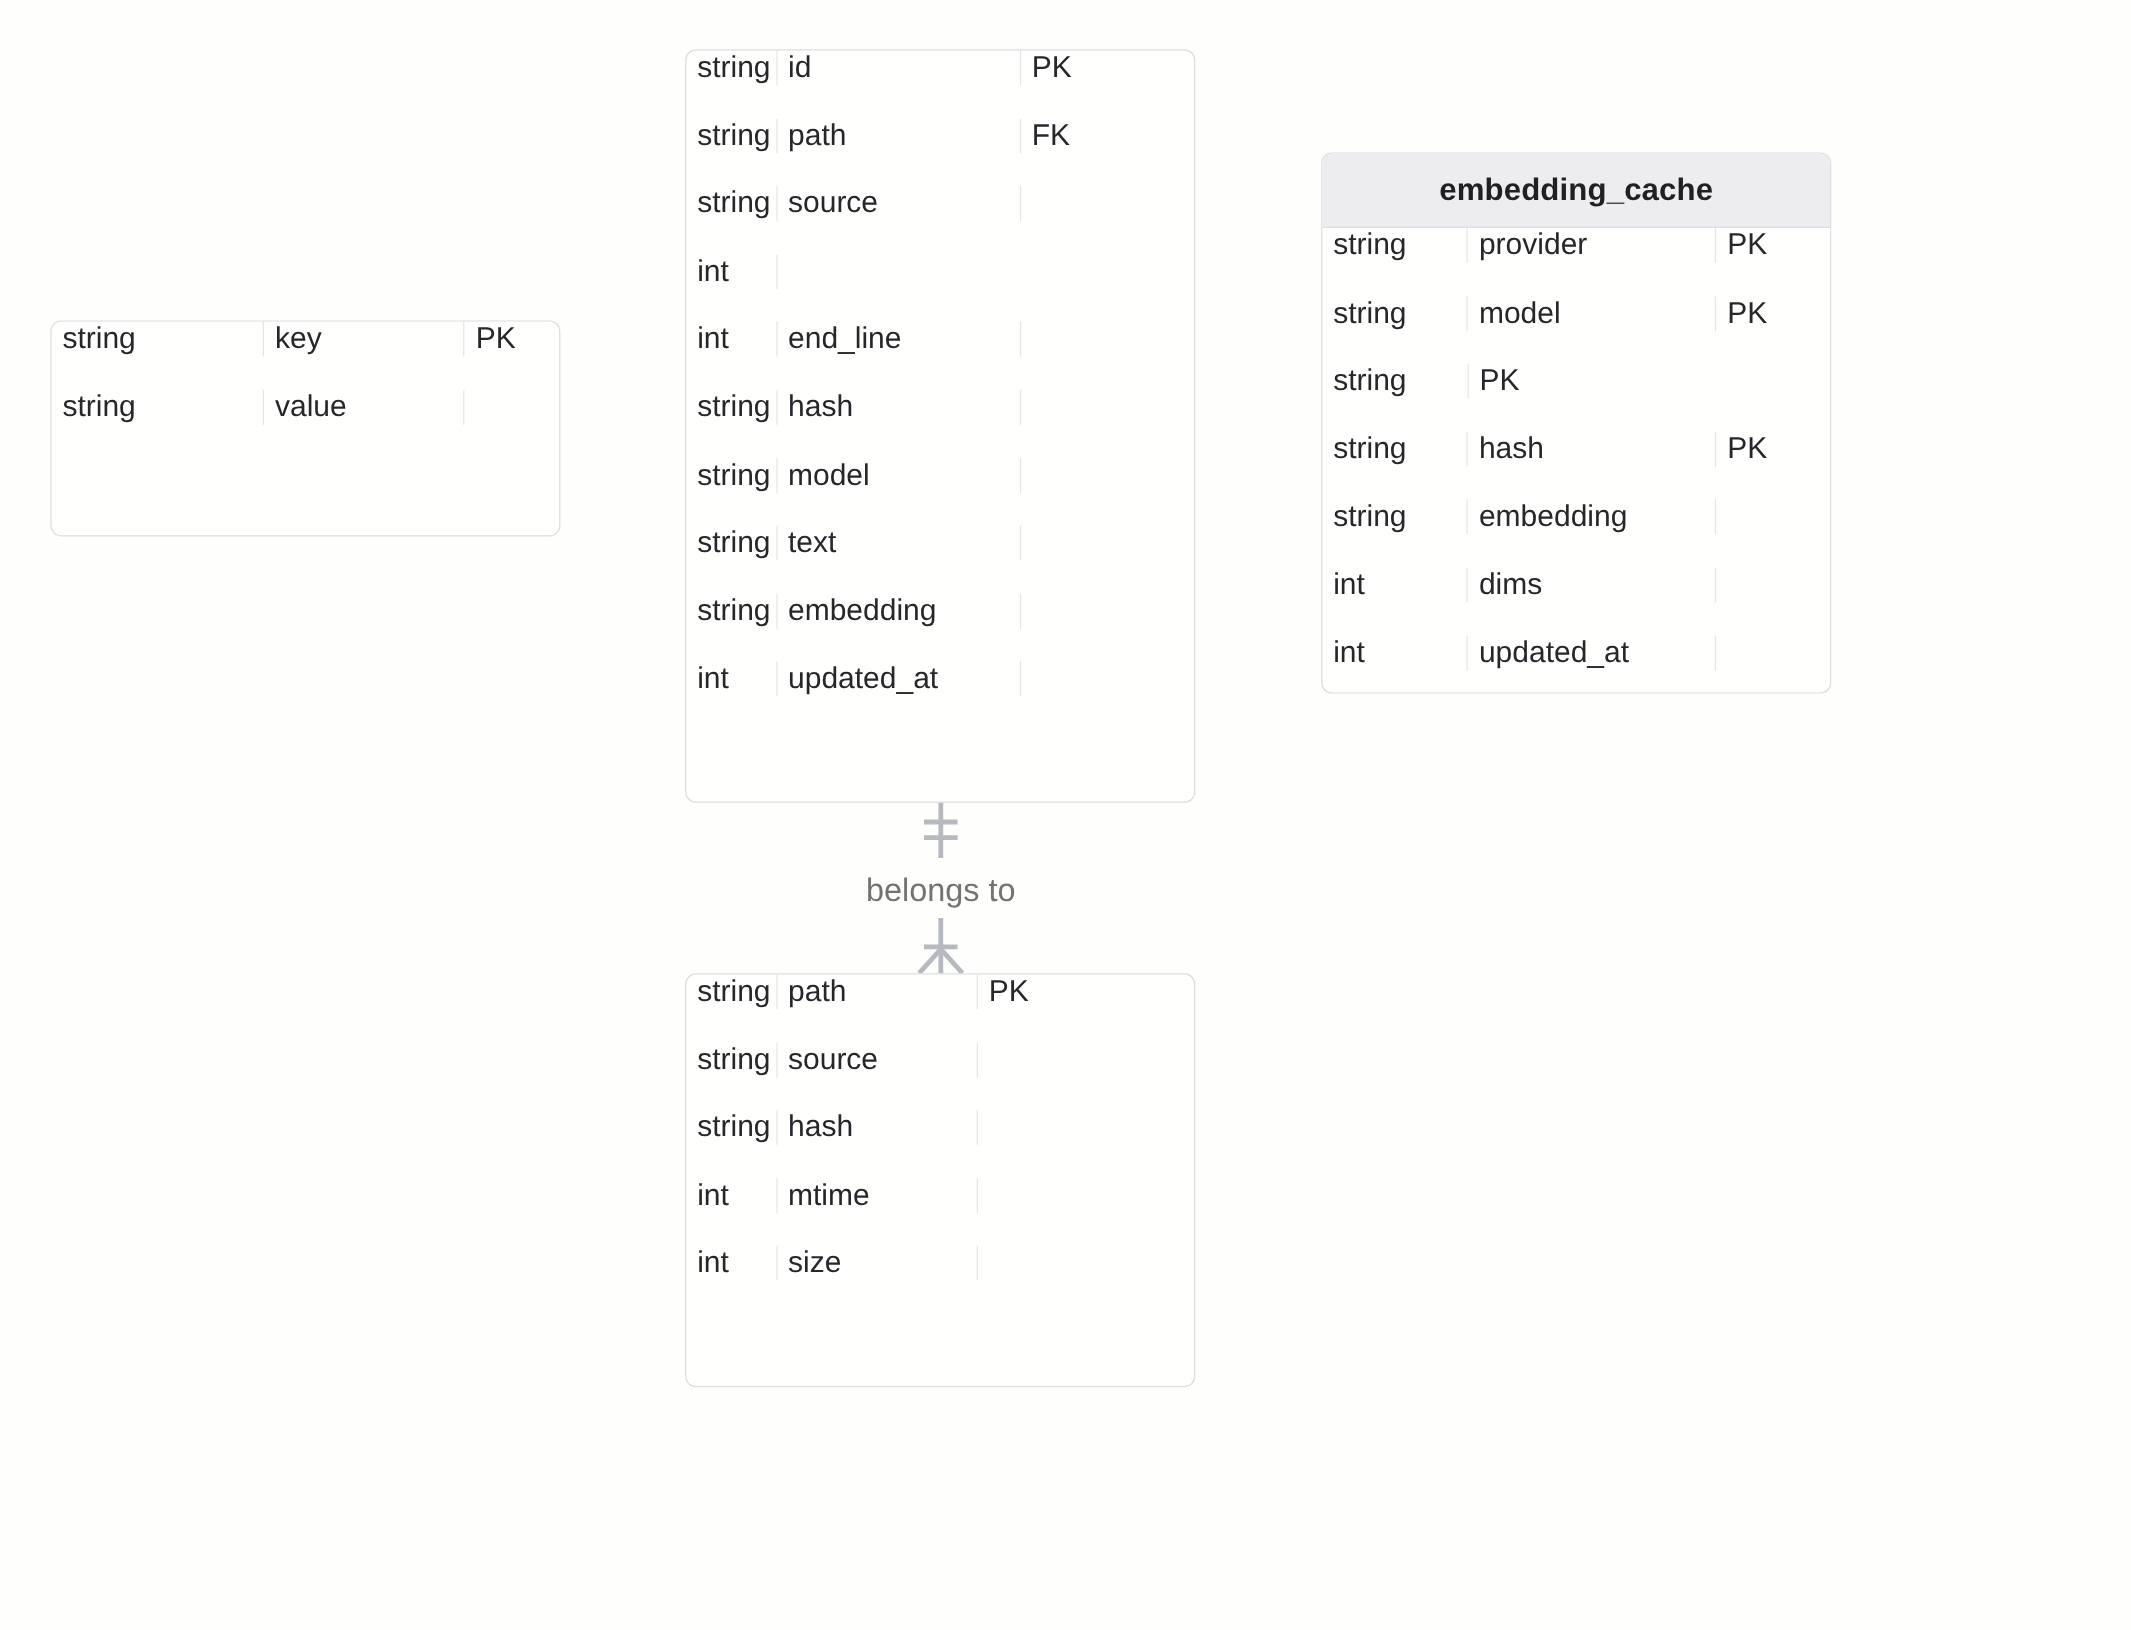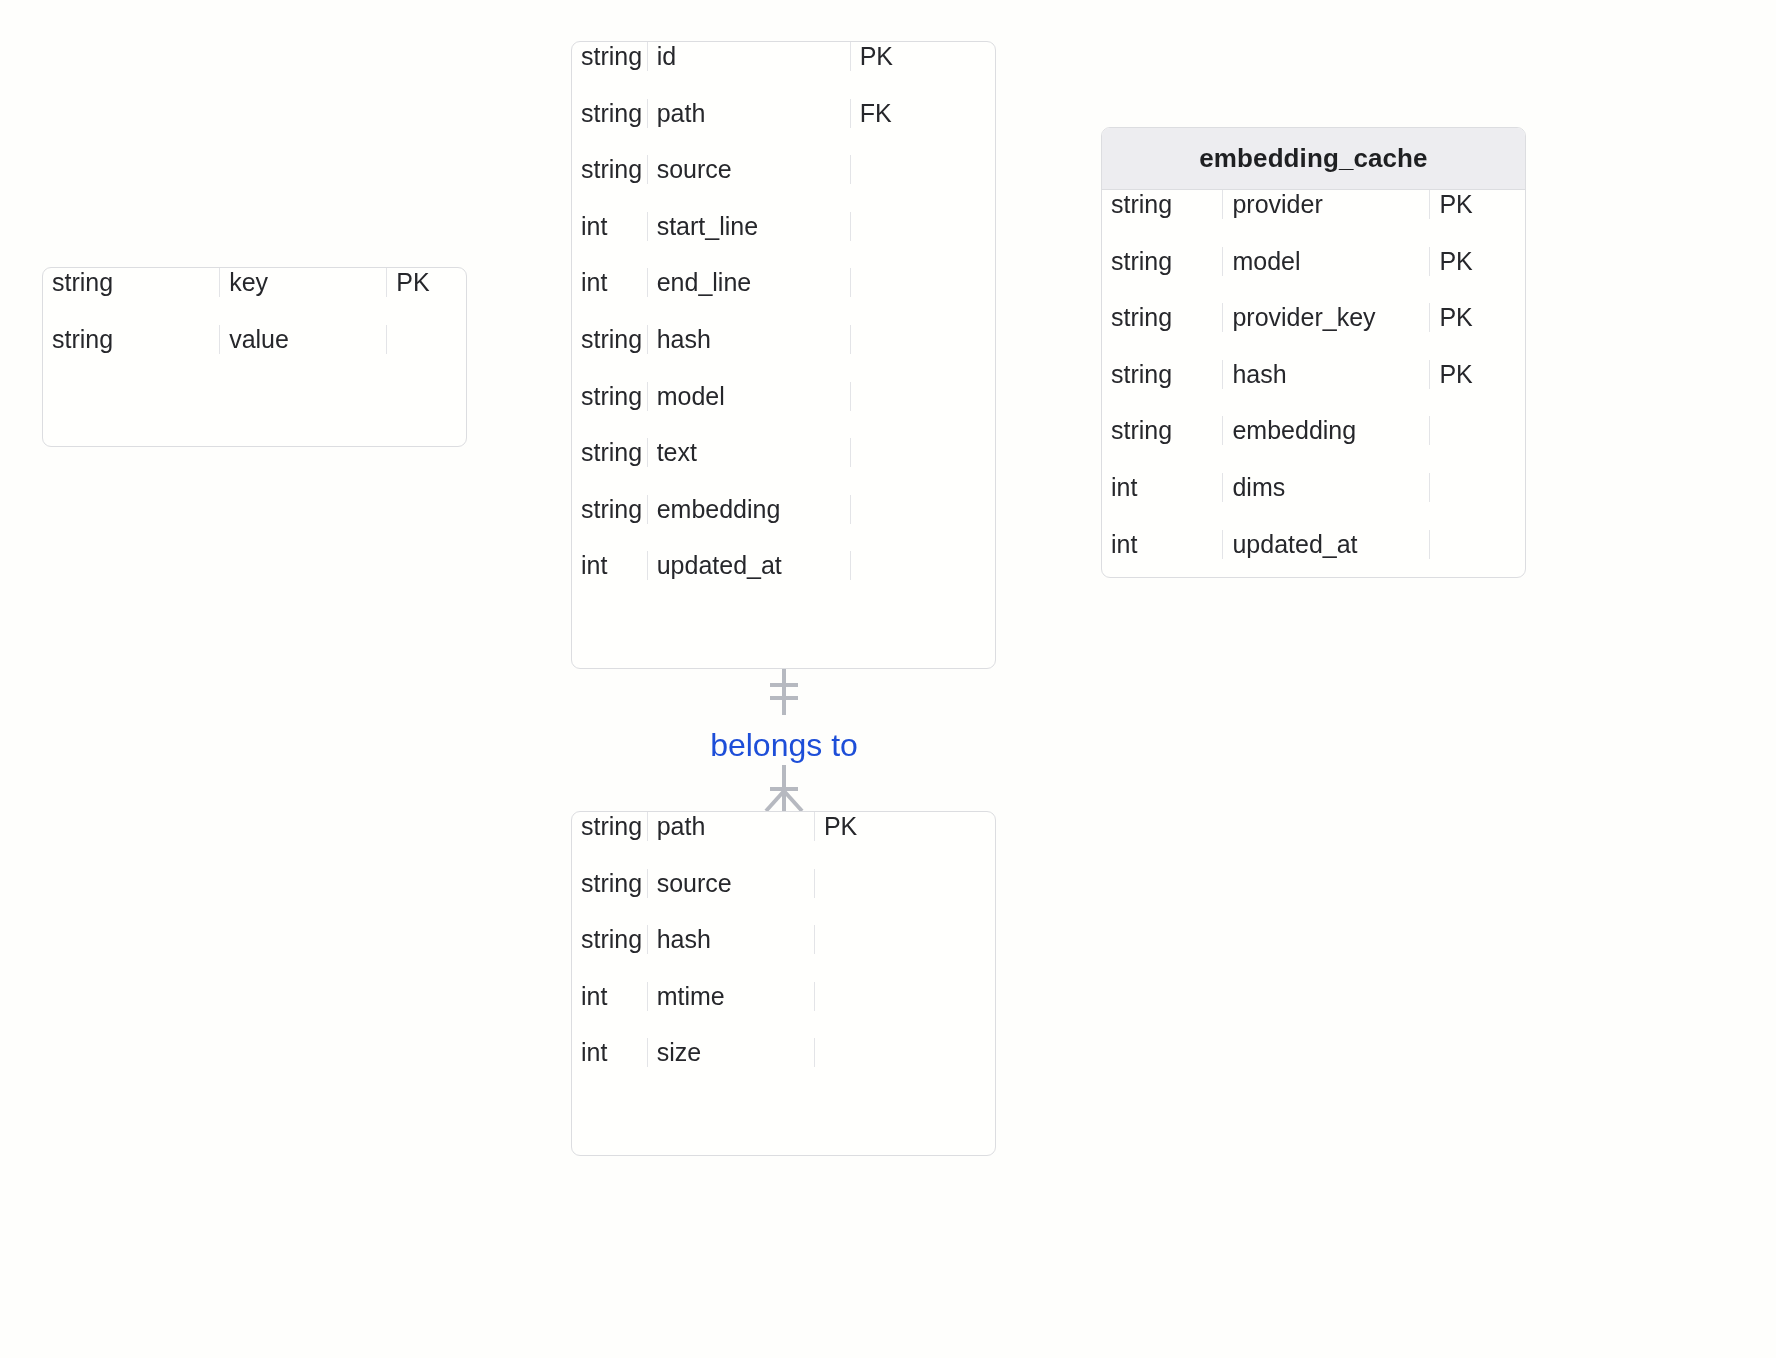--- a/index.html
+++ b/index.html
@@ -64,22 +64,22 @@
   .attr-cell.last {
     border-right: none;
   }
   .attr-type   { }
   .attr-name   { }
   .attr-key    { }
 
   
   .rel-label {
     position: absolute;
-    font-size: 32px;
-    color: #1d4ed8;
+    font-size: 27px;
+    color: #737373;
     white-space: nowrap;
     text-align: center;
   }
   .rel-svg {
     position: absolute;
     overflow: visible;
   }
   .rel-svg line, .rel-svg path {
     stroke: #b6b9c0;
     stroke-width: 4;
@@ -134,21 +134,20 @@
           <div class="attr-cell attr-name" style="width: 204px;">path</div>
           <div class="attr-cell attr-key last" style="width: 145px; flex: 1 1 auto;">FK</div>
         </div>
         <div class="attr-row" style="height: 56.6px;">
           <div class="attr-cell attr-type" style="width: 76px;">string</div>
           <div class="attr-cell attr-name" style="width: 204px;">source</div>
           <div class="attr-cell attr-key last" style="width: 145px; flex: 1 1 auto;"></div>
         </div>
         <div class="attr-row" style="height: 56.6px;">
           <div class="attr-cell attr-type" style="width: 76px;">int</div>
-          <div class="attr-cell attr-name" style="width: 204px;">start_line</div>
           <div class="attr-cell attr-key last" style="width: 145px; flex: 1 1 auto;"></div>
         </div>
         <div class="attr-row" style="height: 56.6px;">
           <div class="attr-cell attr-type" style="width: 76px;">int</div>
           <div class="attr-cell attr-name" style="width: 204px;">end_line</div>
           <div class="attr-cell attr-key last" style="width: 145px; flex: 1 1 auto;"></div>
         </div>
         <div class="attr-row" style="height: 56.6px;">
           <div class="attr-cell attr-type" style="width: 76px;">string</div>
           <div class="attr-cell attr-name" style="width: 204px;">hash</div>
@@ -186,21 +185,20 @@
           <div class="attr-cell attr-name" style="width: 208px;">provider</div>
           <div class="attr-cell attr-key last" style="width: 95px; flex: 1 1 auto;">PK</div>
         </div>
         <div class="attr-row" style="height: 56.6px;">
           <div class="attr-cell attr-type" style="width: 122px;">string</div>
           <div class="attr-cell attr-name" style="width: 208px;">model</div>
           <div class="attr-cell attr-key last" style="width: 95px; flex: 1 1 auto;">PK</div>
         </div>
         <div class="attr-row" style="height: 56.6px;">
           <div class="attr-cell attr-type" style="width: 122px;">string</div>
-          <div class="attr-cell attr-name" style="width: 208px;">provider_key</div>
           <div class="attr-cell attr-key last" style="width: 95px; flex: 1 1 auto;">PK</div>
         </div>
         <div class="attr-row" style="height: 56.6px;">
           <div class="attr-cell attr-type" style="width: 122px;">string</div>
           <div class="attr-cell attr-name" style="width: 208px;">hash</div>
           <div class="attr-cell attr-key last" style="width: 95px; flex: 1 1 auto;">PK</div>
         </div>
         <div class="attr-row" style="height: 56.6px;">
           <div class="attr-cell attr-type" style="width: 122px;">string</div>
           <div class="attr-cell attr-name" style="width: 208px;">embedding</div>

